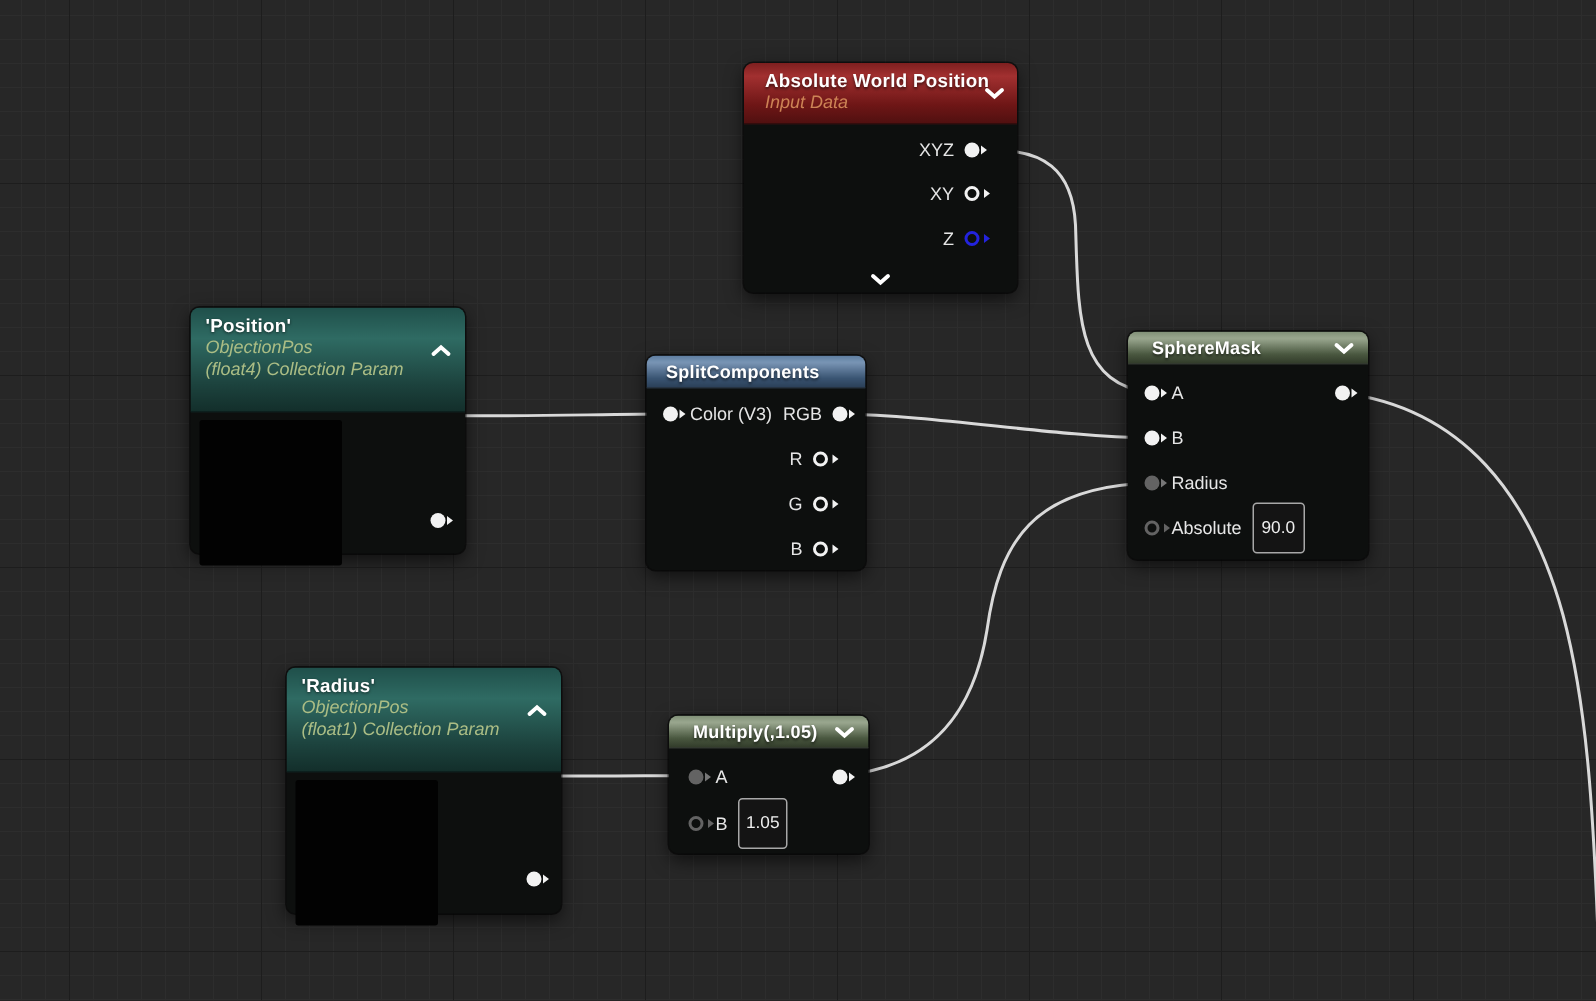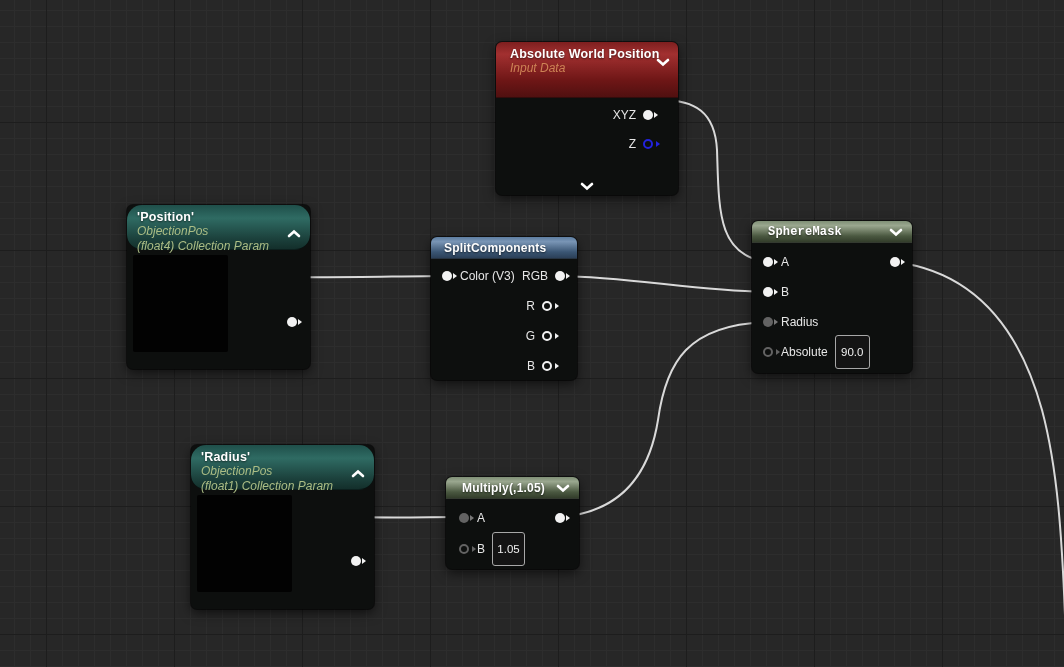--- a/index.html
+++ b/index.html
@@ -61,39 +61,39 @@
 
   .valbox{ height:34px; margin-left:7px; background:#141414; border:1px solid #a8a8a8;
            border-radius:3px; color:#efefef; font-size:11.5px; text-align:center;
            font-family:"Liberation Sans",sans-serif; padding:0 4px; }
 
   .preview{ position:absolute; left:6px; top:5px; width:95px; height:97px;
             background:#020202; border-radius:2px; }
 
   
   .n-awp{ left:496px; top:42px; width:182px; height:153px; }
-  .n-awp .hdr{ height:56px; padding:5px 0 0 14px; }
+  .n-awp .hdr{ height:41px; padding:5px 0 0 14px; }
   .n-awp .body{ padding-top:2px; }
   .n-awp .row{ height:29.5px; }
 
   .n-pos{ left:127px; top:205px; width:183px; height:164px; }
   .n-rad{ left:191px; top:445px; width:183px; height:164px; }
-  .param .hdr{ height:45px; padding:5px 0 0 10px;border-radius:15px; }
+  .param .hdr{ height:70px; padding:5px 0 0 10px; }
 
   .n-split{ left:431px; top:237px; width:146px; height:143px; }
   .n-split .hdr{ height:22px; padding:4px 0 0 13px; }
   .n-split .body{ padding-top:2px; }
   .n-split .row{ height:30px; }
   .row.split-io{ justify-content:space-between; padding-left:11px; padding-right:12px; }
   .io-left,.io-right{ display:flex; align-items:center; }
   .io-right .plabel{ margin-right:7px; }
   .io-left .plabel{ margin-left:8px; }
 
   .n-sphere{ left:752px; top:221px; width:160px; height:152px; }
-  .n-sphere .hdr{ height:22px; padding:4px 0 16px 16px;font-family:Liberation Mono, monospace; }
+  .n-sphere .hdr{ height:22px; padding:4px 0 16px 16px; }
   .n-sphere .body{ padding-top:4px; }
   .n-sphere .row{ height:30px; position:relative; }
 
   .n-mult{ left:446px; top:477px; width:133px; height:92px; }
   .n-mult .hdr{ height:22px; padding:4px 12px 0 16px; }
   .n-mult .body{ padding-top:3px; }
   .n-mult .row{ height:31px; position:relative; }
 </style>
 </head>
 <body>
@@ -116,20 +116,24 @@
       <span class="chev" style="right:8px; top:16px;">
         <svg width="14" height="9">
             <polyline points="2,2 7,6.5 12,2" stroke="#fff" stroke-width="2.6" fill="none" stroke-linecap="round"></polyline>
           </svg>
       </span>
     </div>
     <div class="body">
       <div class="row out">
         <span class="plabel">XYZ</span>
         <span class="pin filled"></span>
+      </div>
+      <div class="row out">
+        <span class="plabel">XY</span>
+        <span class="pin hollow"></span>
       </div>
       <div class="row out">
         <span class="plabel">Z</span>
         <span class="pin blue-hollow"></span>
       </div>
     </div>
     <span class="chev" style="left:84px; bottom:4px;">
       <svg width="14" height="9">
           <polyline points="2,2 7,6.5 12,2" stroke="#fff" stroke-width="2.6" fill="none" stroke-linecap="round"></polyline>
         </svg>

